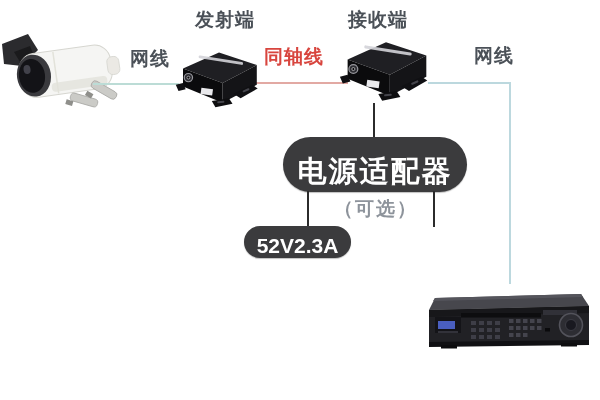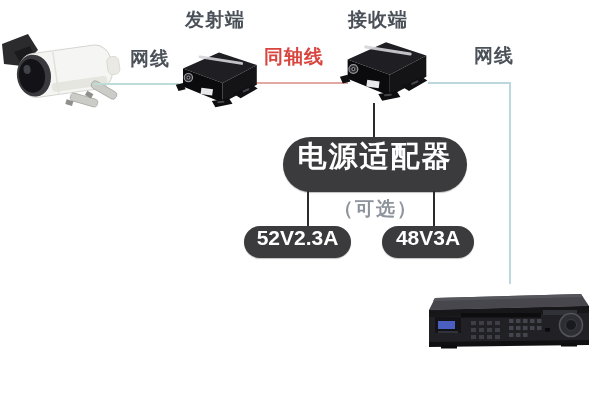--- a/index.html
+++ b/index.html
@@ -15,21 +15,21 @@
   .lbl-red{color:#d8453e;}
   .line{position:absolute;}
   .line-h{height:2px;}
   .line-v{width:2px;}
   .net-left{background:#bcdcd6;}
   .coax{background:#e2a9a3;}
   .net-right{background:#bcd8de;}
   .wire-dark{background:#2b2b2b;}
   .pill{
     position:absolute;background:#3b3b3d;color:#ffffff;
-    display:flex;align-items:flex-start;justify-content:center;
+    display:flex;align-items:flex-end;justify-content:center;
     font-weight:700;box-shadow:0 1px 1px rgba(0,0,0,.25);
   }
   .pill-big{border-radius:28px;font-size:29px;letter-spacing:2px;}
   .pill-small{border-radius:16px;font-size:21px;letter-spacing:0px;}
   .optional{
     color:#8d939b;font-size:19px;font-weight:700;letter-spacing:2px;white-space:nowrap;
   }
   svg{display:block;}
 </style>
 </head>
@@ -58,21 +58,21 @@
       <g fill="#cbcbc7" stroke="#a9a9a5" stroke-width="0.8">
         <rect x="70" y="74" width="28" height="8" rx="3.5" transform="rotate(16 84 78)"></rect>
         <rect x="90" y="64" width="28" height="8" rx="3.5" transform="rotate(30 104 68)"></rect>
       </g>
       <rect x="66" y="78" width="7" height="5" fill="#8f8f8b" transform="rotate(16 69 80)"></rect>
       <rect x="86" y="70" width="7" height="5" fill="#8f8f8b" transform="rotate(30 89 72)"></rect>
     </svg>
   </div>
 
   <div class="abs lbl" style="left:118px;top:46px;width:64px;">网线</div>
-  <div class="abs lbl" style="left:185px;top:7px;width:60px;text-align:center;">发射端</div>
+  <div class="abs lbl" style="left:195px;top:7px;width:60px;text-align:center;">发射端</div>
   <div class="abs lbl" style="left:348px;top:7px;width:60px;">接收端</div>
   <div class="abs lbl lbl-red" style="left:263px;top:44px;width:62px;">同轴线</div>
   <div class="abs lbl" style="left:462px;top:43px;width:64px;">网线</div>
 
   <div class="line line-h net-left" style="left:93px;top:83px;width:86px;"></div>
   <div class="line line-h coax" style="left:254px;top:82px;width:94px;"></div>
   <div class="line line-h net-right" style="left:428px;top:82px;width:83px;"></div>
   <div class="line line-v net-right" style="left:509px;top:82px;height:202px;"></div>
   <div class="line line-v wire-dark" style="left:373px;top:103px;height:36px;"></div>
 
@@ -114,23 +114,20 @@
     <span>电源适配器</span>
   </div>
 
   <div class="line line-v wire-dark" style="left:307px;top:191px;height:36px;"></div>
   <div class="line line-v wire-dark" style="left:433px;top:191px;height:36px;"></div>
 
   <div class="abs optional" style="left:334px;top:196px;width:80px;text-align:center;">（可选）</div>
 
   <div class="pill pill-small" style="left:244px;top:226px;width:107px;height:32px;">
     <span>52V2.3A</span>
-  </div>
-  <div class="pill pill-small" style="left:382px;top:226px;width:92px;height:32px;">
-    <span>48V3A</span>
   </div>
 
   <div class="abs" style="left:423px;top:290px;width:170px;height:62px;">
     <svg width="170" height="62" viewBox="0 0 170 62">
 
       <polygon points="12,8 158,4 166,16 6,20" fill="#47474d"></polygon>
       <polygon points="12,8 158,4 160,7 10,11" fill="#55555c"></polygon>
 
       <polygon points="6,20 166,16 166,52 6,54" fill="#212125"></polygon>
       <polygon points="6,20 166,16 166,23 6,27" fill="#17171a"></polygon>

